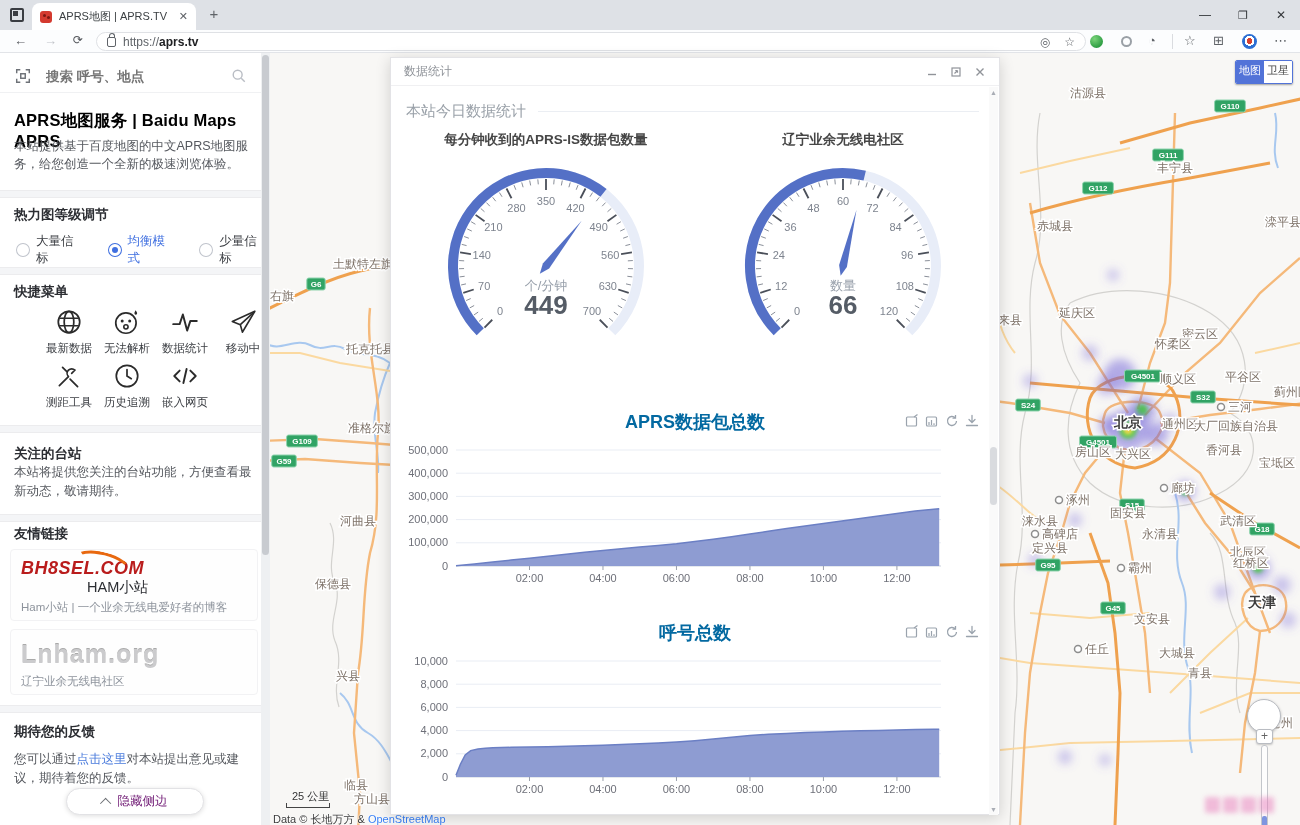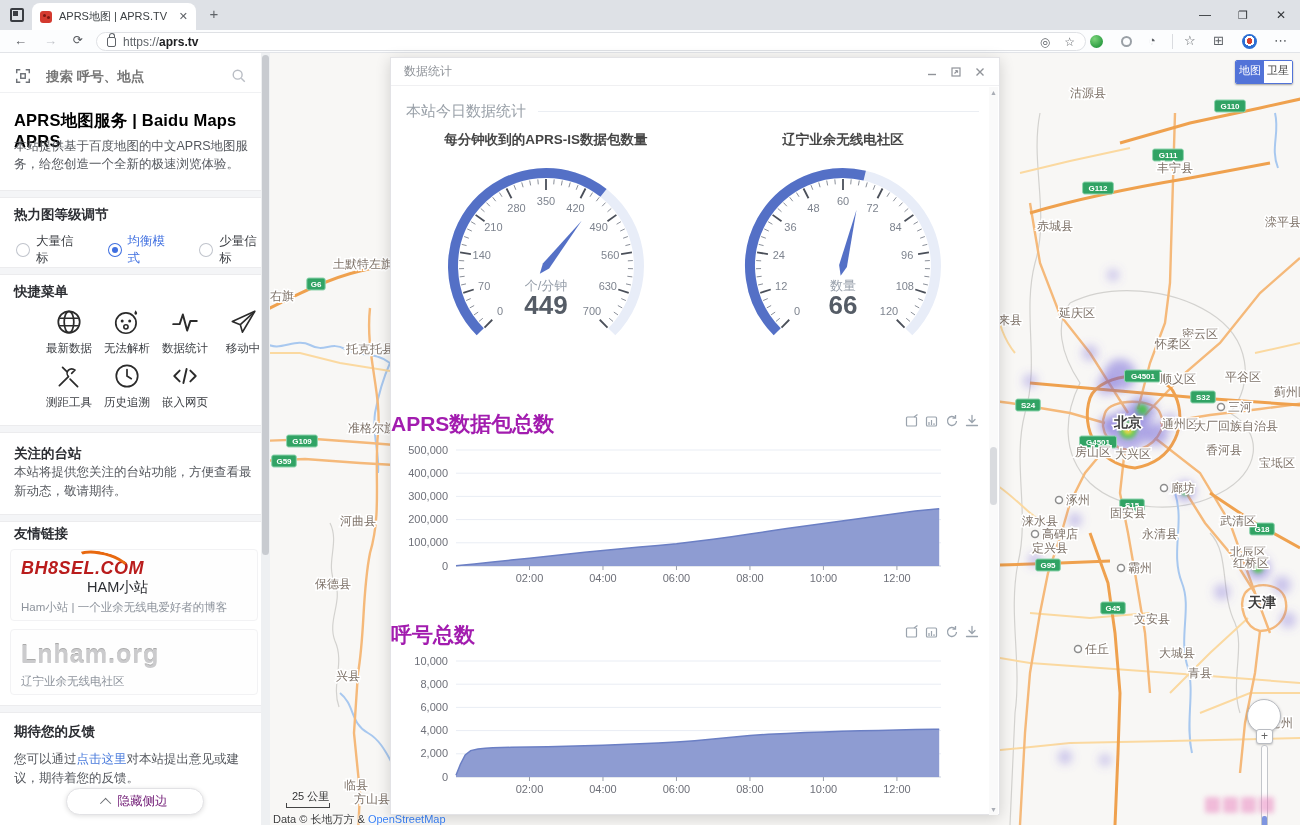--- a/index.html
+++ b/index.html
@@ -85,21 +85,21 @@
   
   #modal { position:absolute; left:390px; top:57px; width:610px; height:758px; background:#fff; border:1px solid #e3e3e6; box-shadow:0 3px 14px rgba(0,0,0,.16); }
   .m-head { position:absolute; left:0; top:0; width:100%; height:28px; border-bottom:1px solid #f0f0f2; display:flex; align-items:center; padding:0 13px; }
   .m-title { font-size:12px; color:#8e9298; }
   .m-btns { margin-left:auto; display:flex; gap:12px; align-items:center; color:#909399; }
   .m-btns svg { display:block; }
   .sec-row { position:absolute; left:15px; top:44px; right:20px; display:flex; align-items:center; }
   .sec-title { font-size:15px; color:#99a0a8; white-space:nowrap; }
   .sec-line { flex:1; height:1px; background:#ebeef3; margin-left:12px; }
   .g-title { position:absolute; top:73px; width:300px; text-align:center; font-size:13.5px; font-weight:bold; color:#464646; }
-  .c-title { position:absolute; width:100%; text-align:left; font-size:21px; font-weight:bold; color:#a21caf; }
+  .c-title { position:absolute; width:100%; text-align:center; font-size:18px; font-weight:bold; color:#0369a1; }
   .toolbox { position:absolute; right:20px; display:flex; gap:6px; }
   .toolbox svg { display:block; }
   .m-scroll { position:absolute; right:1px; top:29px; width:9px; height:728px; background:#fafafa; }
   .m-scroll .ar { position:absolute; left:0; width:9px; text-align:center; font-size:7px; color:#a9adb5; }
   .m-thumb { position:absolute; left:1px; top:360px; width:7px; height:58px; background:#d9dbdf; border-radius:4px; }
 </style>
 </head>
 <body>
 
 <div id="app">

